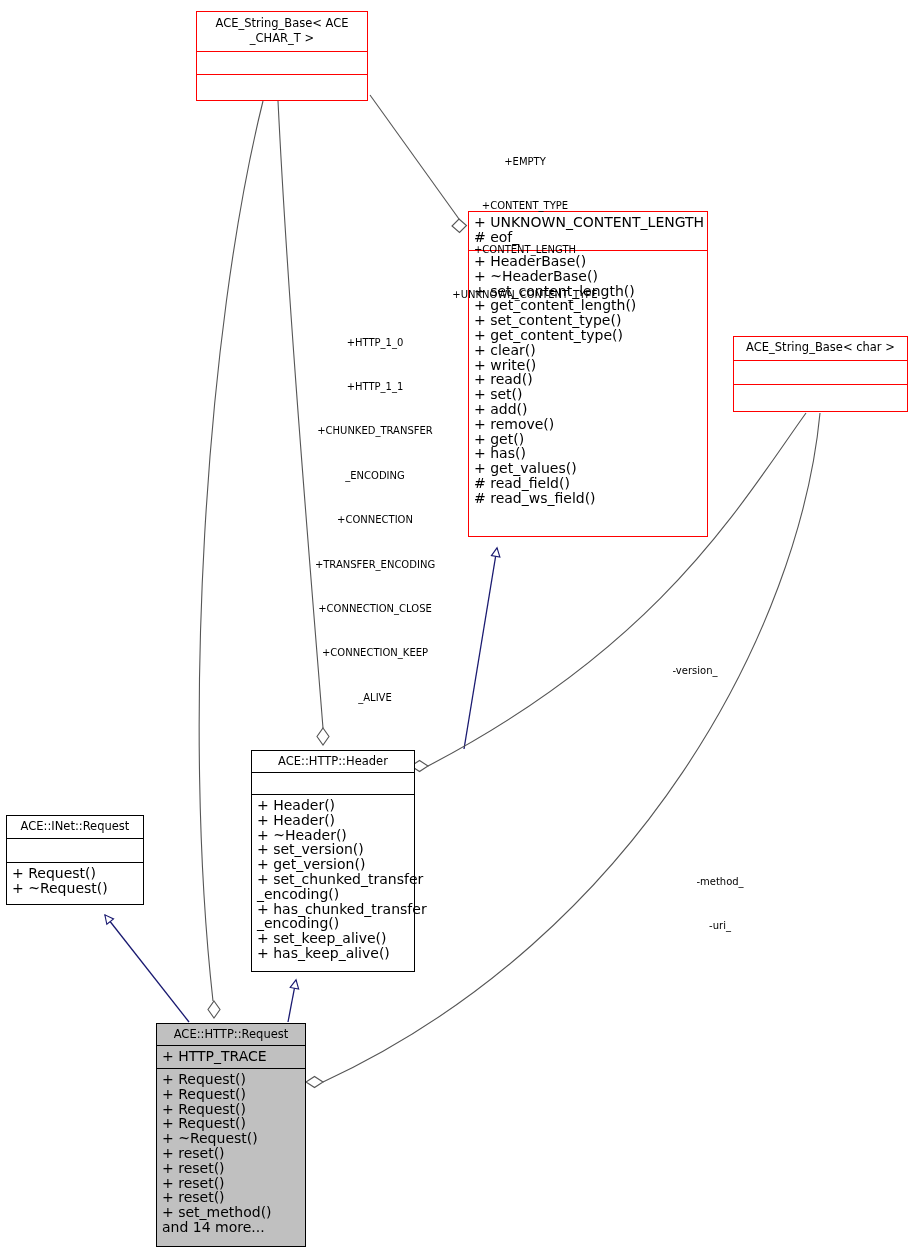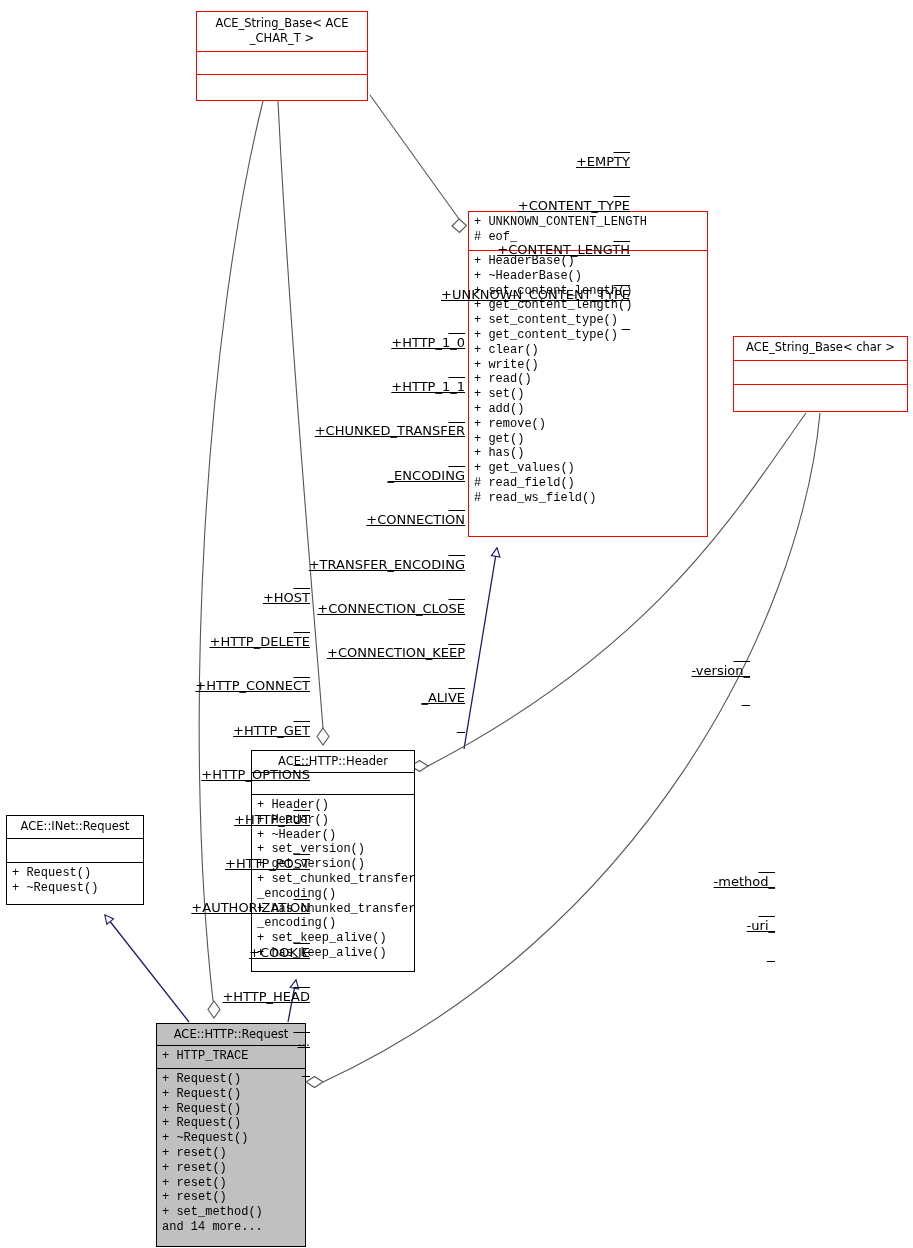--- a/index.html
+++ b/index.html
@@ -13,26 +13,26 @@
   .umlbox.red{border:1px solid #ff0000;}
   .umlbox.black{border:1px solid #000000;}
   .umlbox.focus{border:1px solid #000000;background:#c0c0c0;}
 
   .sect{box-sizing:border-box;}
   .sect.red-b{border-bottom:1px solid #ff0000;}
   .sect.black-b{border-bottom:1px solid #000000;}
 
   .title{text-align:center;font-size:11.5px;color:#000;line-height:14px;padding:3px 4px 4px 4px;}
   .title.two{line-height:15px;padding:4px 4px 5px 4px;}
-  .members{font-size:12px;color:#000;line-height:14.8px;padding:3px 5px 4px 5px;font-family:Liberation Mono, monospace;}
+  .members{font-size:14px;color:#000;line-height:14.8px;padding:3px 5px 4px 5px;}
   .members div{white-space:nowrap;}
   .members.empty{height:20px;}
 
-  .edgelabel{position:absolute;font-size:13px;color:#000;line-height:14.8px;
-             text-align:right;white-space:pre;text-decoration:underline;}
+  .edgelabel{position:absolute;font-size:10px;color:#000;line-height:14.8px;
+             text-align:center;white-space:pre;}
 </style>
 </head>
 <body>
 
 <div id="canvas">
 
   <svg class="edges" viewBox="0 0 913 1248" xmlns="http://www.w3.org/2000/svg">
     <defs>
       <marker id="hollowtri" markerWidth="11" markerHeight="11" refX="9.4" refY="5.5" orient="auto" markerUnits="userSpaceOnUse">
         <path d="M1,1.2 L9.6,5.5 L1,9.8 z" fill="#ffffff" stroke="#191970" stroke-width="1.1"></path>
@@ -175,33 +175,20 @@
     <div>+HTTP_1_1</div>
     <div>+CHUNKED_TRANSFER</div>
     <div>_ENCODING</div>
     <div>+CONNECTION</div>
     <div>+TRANSFER_ENCODING</div>
     <div>+CONNECTION_CLOSE</div>
     <div>+CONNECTION_KEEP</div>
     <div>_ALIVE</div>
   </div>
 
-  <div class="edgelabel" style="left:162px;top:556px;width:148px;">
-    <div>+HOST</div>
-    <div>+HTTP_DELETE</div>
-    <div>+HTTP_CONNECT</div>
-    <div>+HTTP_GET</div>
-    <div>+HTTP_OPTIONS</div>
-    <div>+HTTP_PUT</div>
-    <div>+HTTP_POST</div>
-    <div>+AUTHORIZATION</div>
-    <div>+COOKIE</div>
-    <div>+HTTP_HEAD</div>
-    <div>...</div>
-  </div>
 
   <div class="edgelabel" style="left:640px;top:629px;width:110px;">
     <div>-version_</div>
   </div>
 
   <div class="edgelabel" style="left:665px;top:840px;width:110px;">
     <div>-method_</div>
     <div>-uri_</div>
   </div>
 

